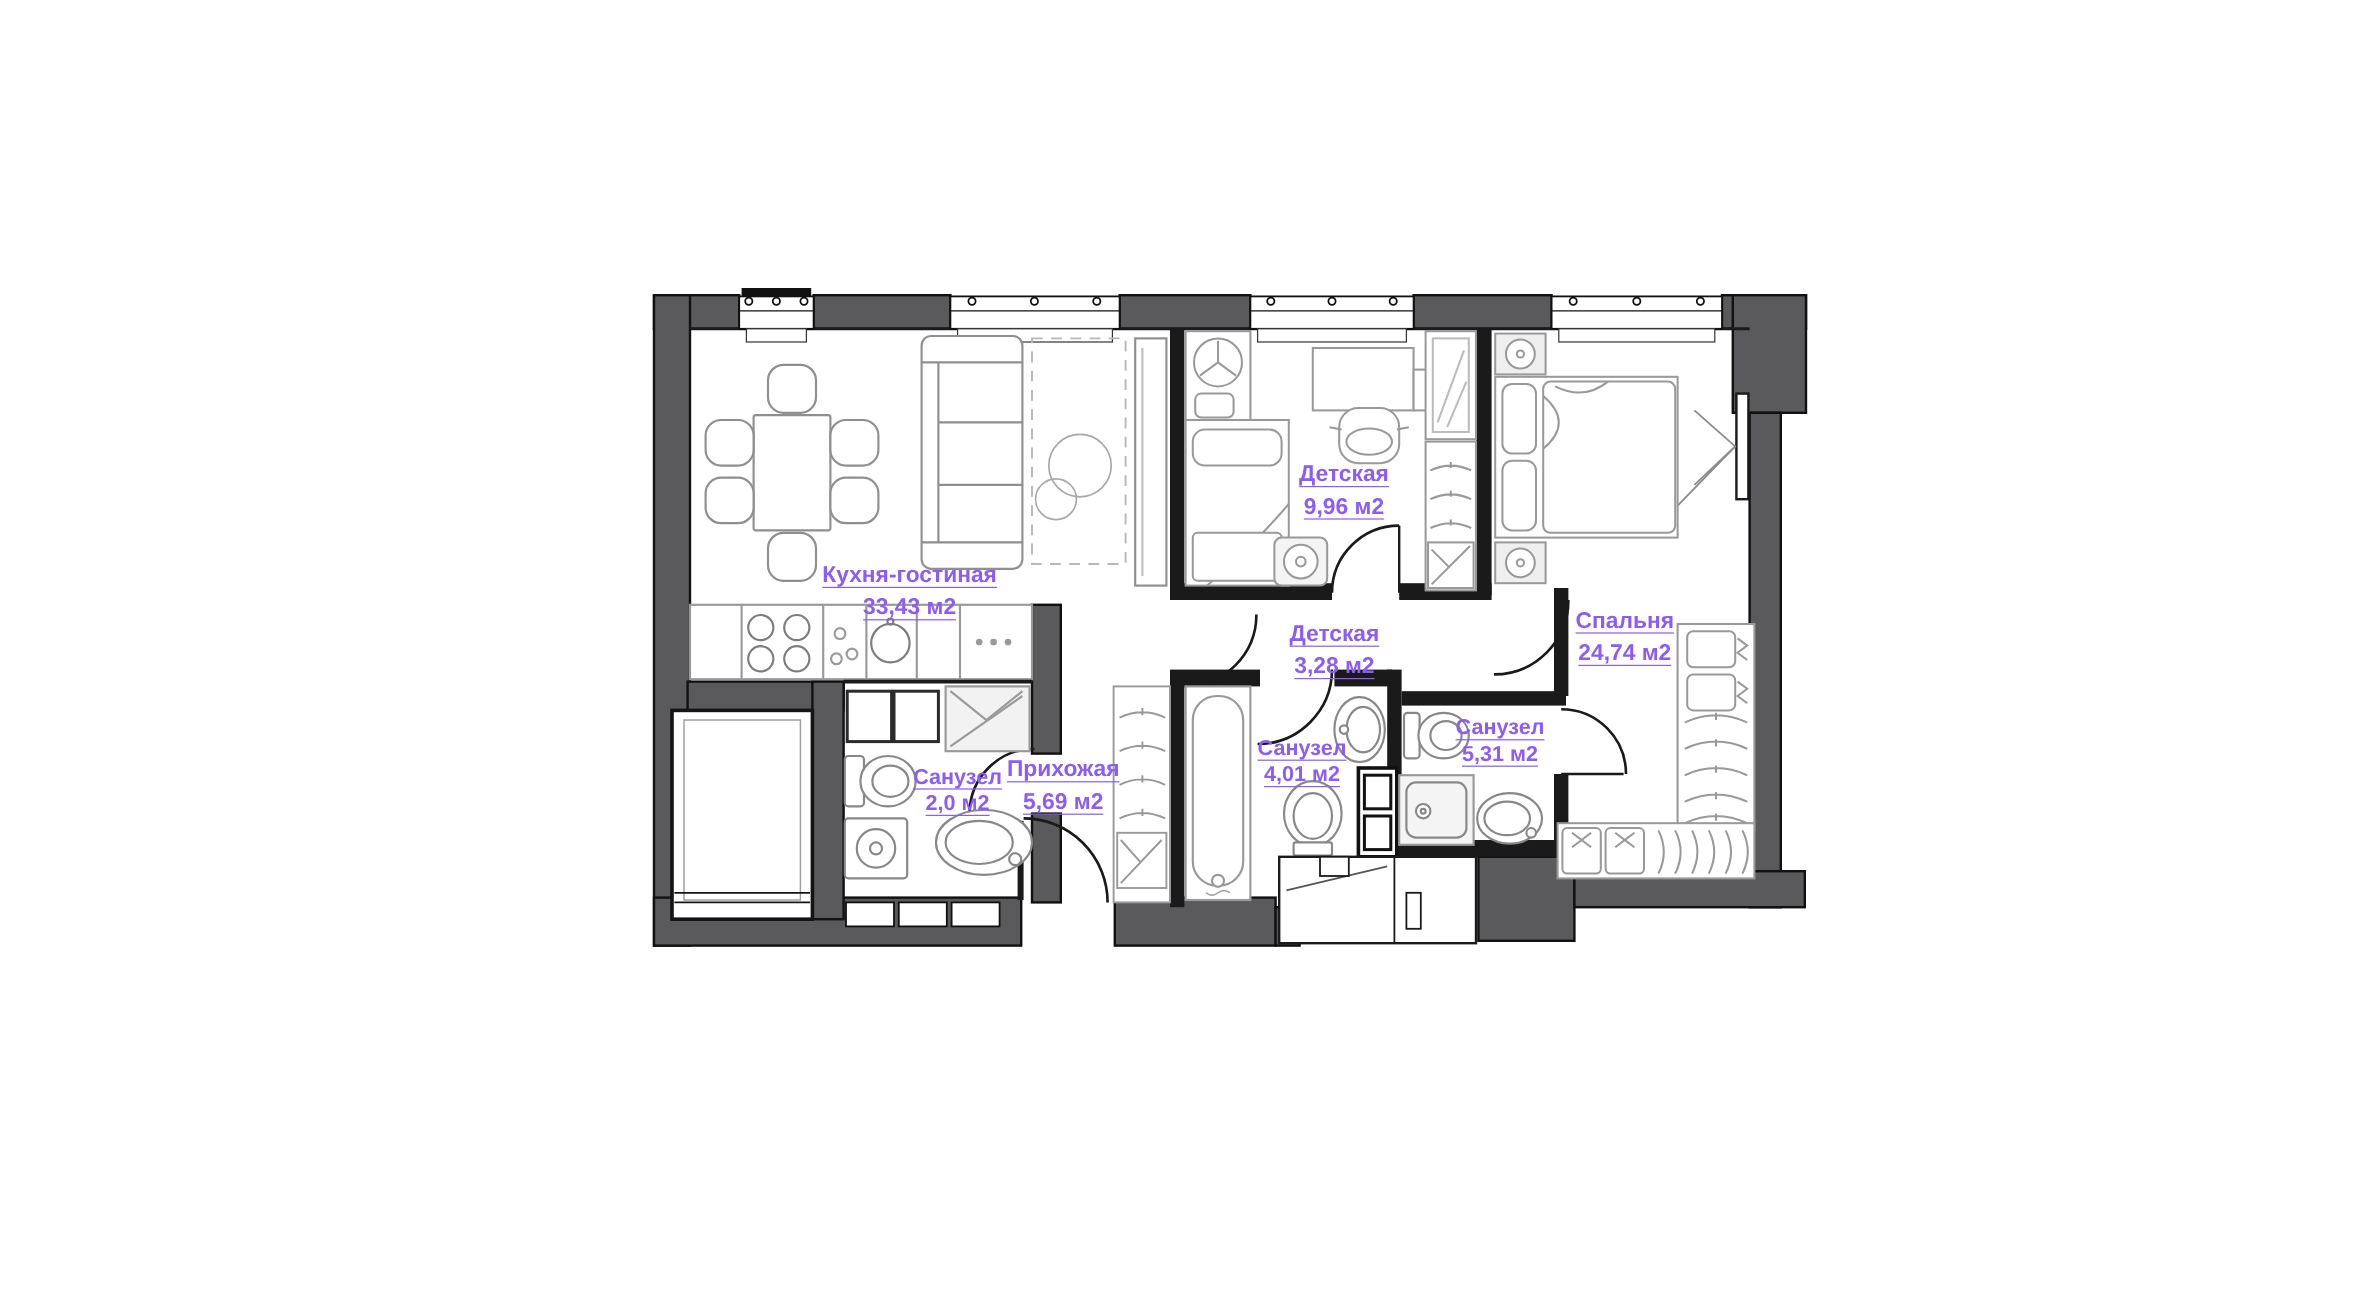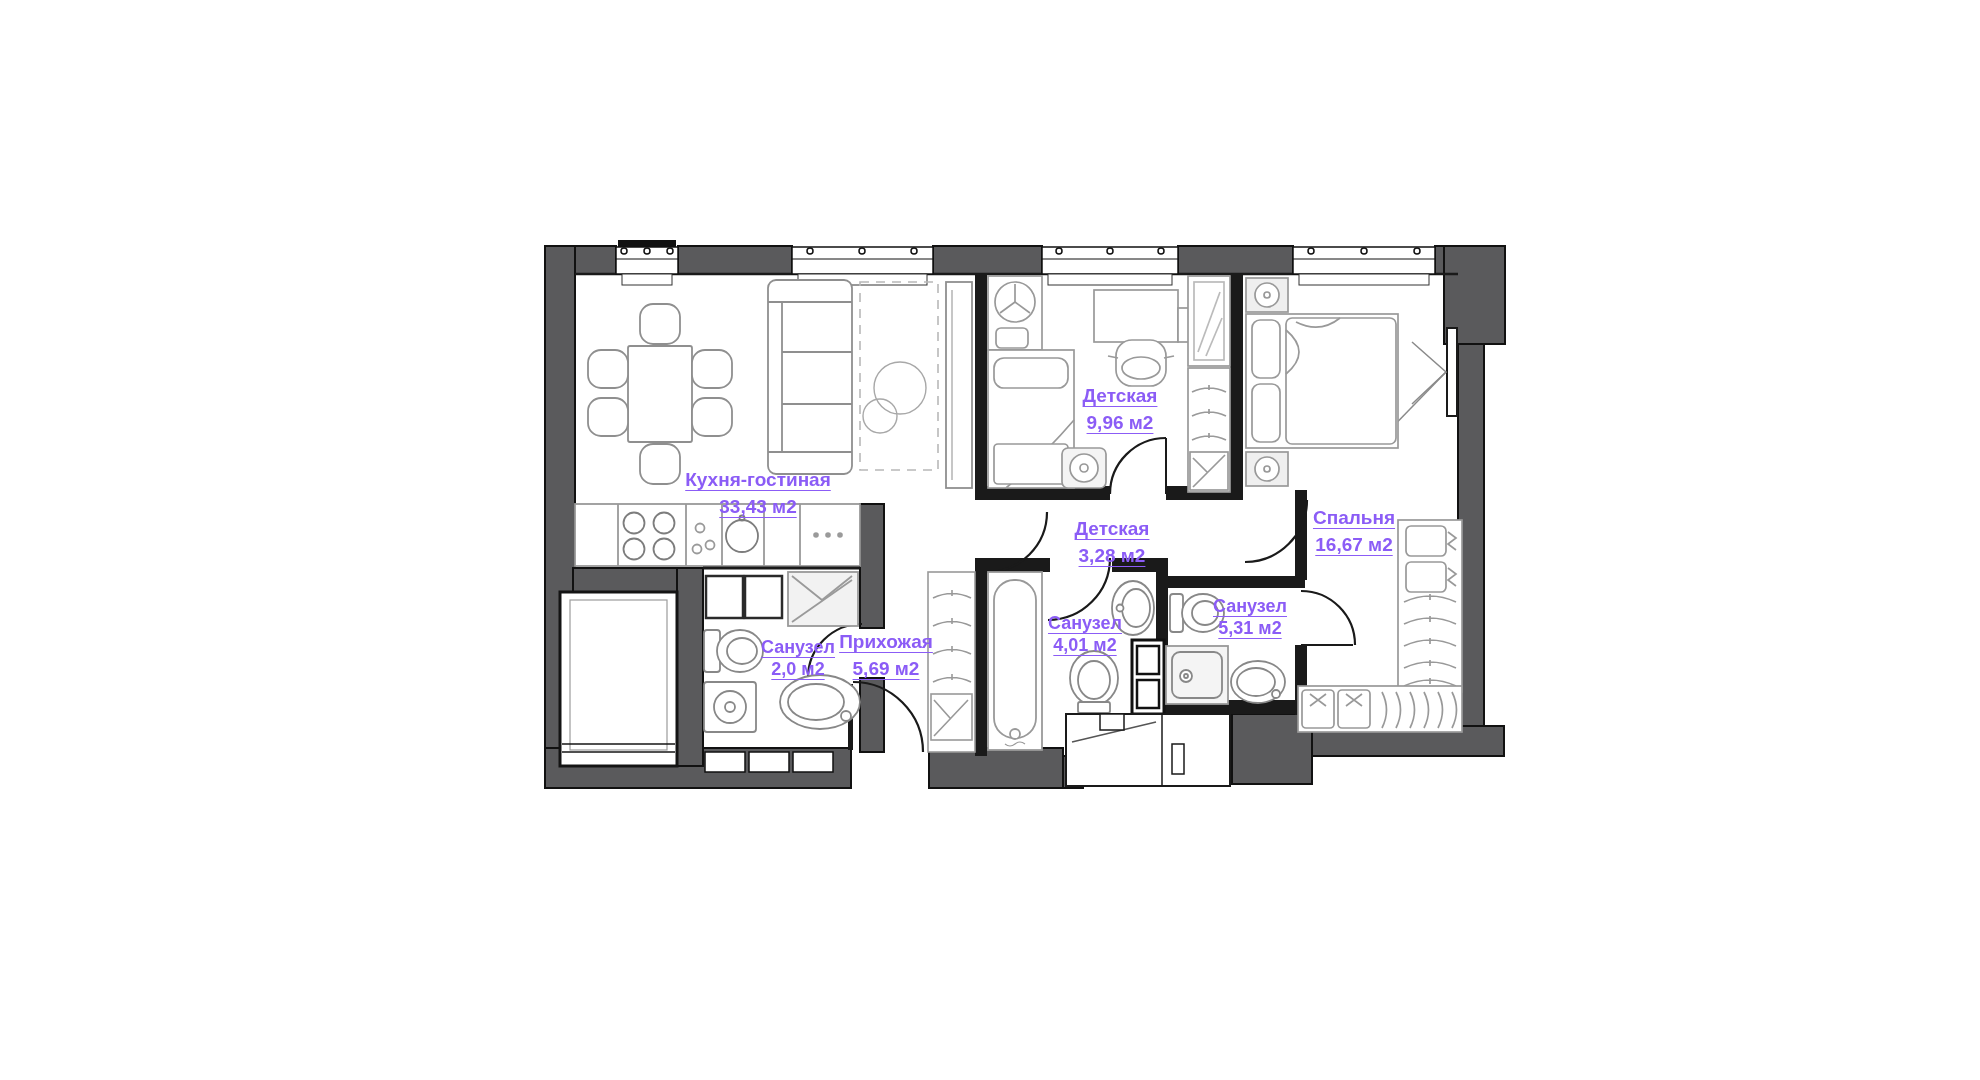--- a/index.html
+++ b/index.html
@@ -364,21 +364,21 @@
   <div class="room-label" style="left:1120px;top:409px">
     <span>Детская</span>
     <span>9,96 м2</span>
   </div>
   <div class="room-label" style="left:1112px;top:542px">
     <span>Детская</span>
     <span>3,28 м2</span>
   </div>
   <div class="room-label" style="left:1354px;top:531px">
     <span>Спальня</span>
-    <span>16,67 м2</span>
+    <span>24,74 м2</span>
   </div>
   <div class="room-label compact" style="left:798px;top:658px">
     <span>Санузел</span>
     <span>2,0 м2</span>
   </div>
   <div class="room-label" style="left:886px;top:655px">
     <span>Прихожая</span>
     <span>5,69 м2</span>
   </div>
   <div class="room-label compact" style="left:1085px;top:634px">

